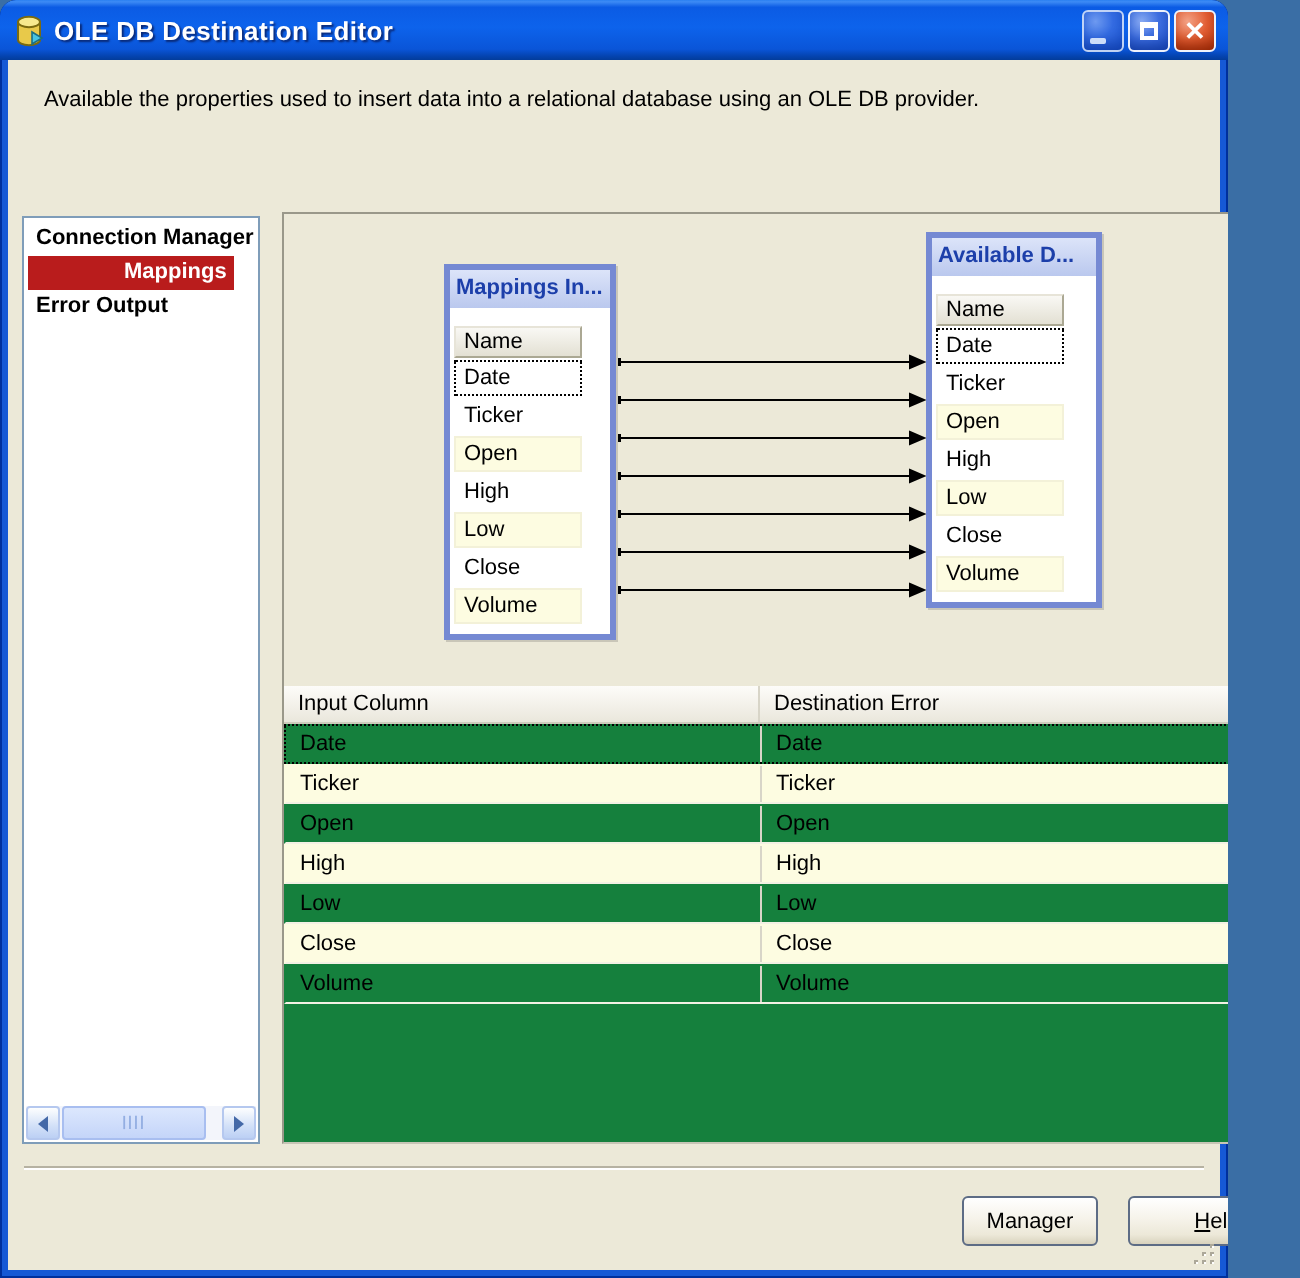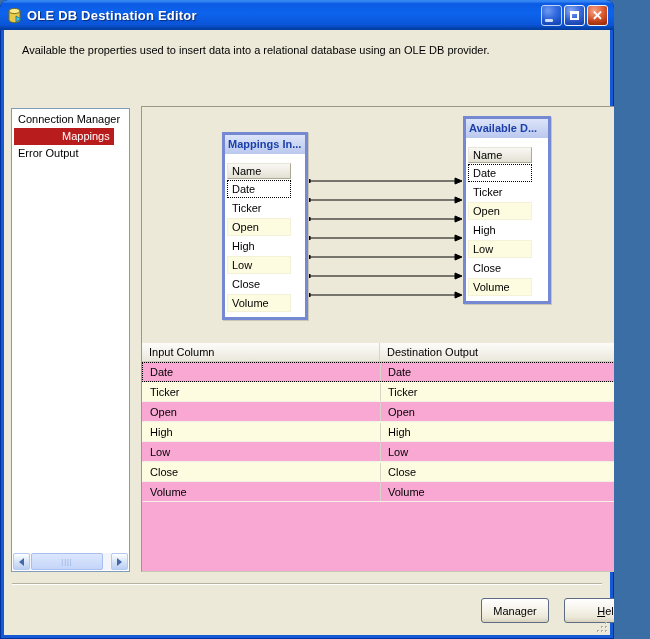--- a/index.html
+++ b/index.html
@@ -49,21 +49,21 @@
     position:absolute; left:4px; top:30px; right:4px; bottom:4px;
     background:#ece9d8;
   }
   .description{
     position:absolute; left:18px; top:14px; font-size:11px; color:#000;
   }
 
   
   .sidebar{
     position:absolute; left:7px; top:78px; width:119px; height:464px;
-    background:#fff; border:1px solid #7f9db9;
+    background:#fff; border:1px solid #7f9db9;font-weight:bold;
   }
   .sb-item{ height:17px; line-height:17px; font-size:11px; padding-left:4px; white-space:nowrap; cursor:default; }
   .sb-item.selected{ background:#b91c1c; color:#fff; width:max-content; padding-right:4px;padding-left:48px; }
   .sb-items{ padding-top:2px; padding-left:2px; }
   .hscroll{
     position:absolute; left:1px; right:1px; bottom:1px; height:17px;
     background:#f3f5fb; display:flex; align-items:stretch;
   }
   .sc-btn{
     width:17px; flex:0 0 auto; border:1px solid #b5c8ef; border-radius:2px;
@@ -110,21 +110,21 @@
     border:1px solid #e7e4d8; border-right-color:#aba893; border-bottom-color:#aba893;
   }
   .mb-row{
     width:64px; height:18px; line-height:17px; margin-top:1px; padding-left:4px;
     font-size:11px; border:1px solid transparent; cursor:default;
   }
   .mb-row:nth-child(even){ background:#fdfce1; border-color:#f3f1d8; }
   .mb-row.focused{ border:1px dotted #000; background:#fff; }
 
   
-  .grid{ position:absolute; left:0; top:236px; right:0; bottom:0; background:#f9a8d4; }
+  .grid{ position:absolute; left:0; top:236px; right:0; bottom:0; background:#15803d; }
   .g-head{ display:flex; height:19px;
     background:linear-gradient(180deg,#fdfcf9,#eae7dc);
     border-bottom:1px solid #cfccbd; }
   .g-head .gc{ font-size:11px; line-height:18px; padding-left:7px; }
   .gc1{ width:238px; border-right:1px solid #d8d5c8; }
   .gc2{ flex:1; }
   .g-row{ display:flex; height:20px; border:1px solid transparent; border-bottom:1px solid #f3f1e4; }
   .g-row .gc{ font-size:11px; line-height:18px; padding-left:7px; }
   .g-row:nth-child(even){ background:#fdfce1; }
   .g-row.focused{ border:1px dotted #000; }
@@ -253,21 +253,21 @@
             <div class="mb-row">Low</div>
             <div class="mb-row">Close</div>
             <div class="mb-row">Volume</div>
           </div>
         </div>
       </div>
 
       <div class="grid">
         <div class="g-head">
           <div class="gc gc1">Input Column</div>
-          <div class="gc gc2">Destination Output</div>
+          <div class="gc gc2">Destination Error</div>
         </div>
         <div class="g-rows">
           <div class="g-row focused">
             <div class="gc gc1">Date</div>
             <div class="gc gc2">Date</div>
           </div>
           <div class="g-row">
             <div class="gc gc1">Ticker</div>
             <div class="gc gc2">Ticker</div>
           </div>

